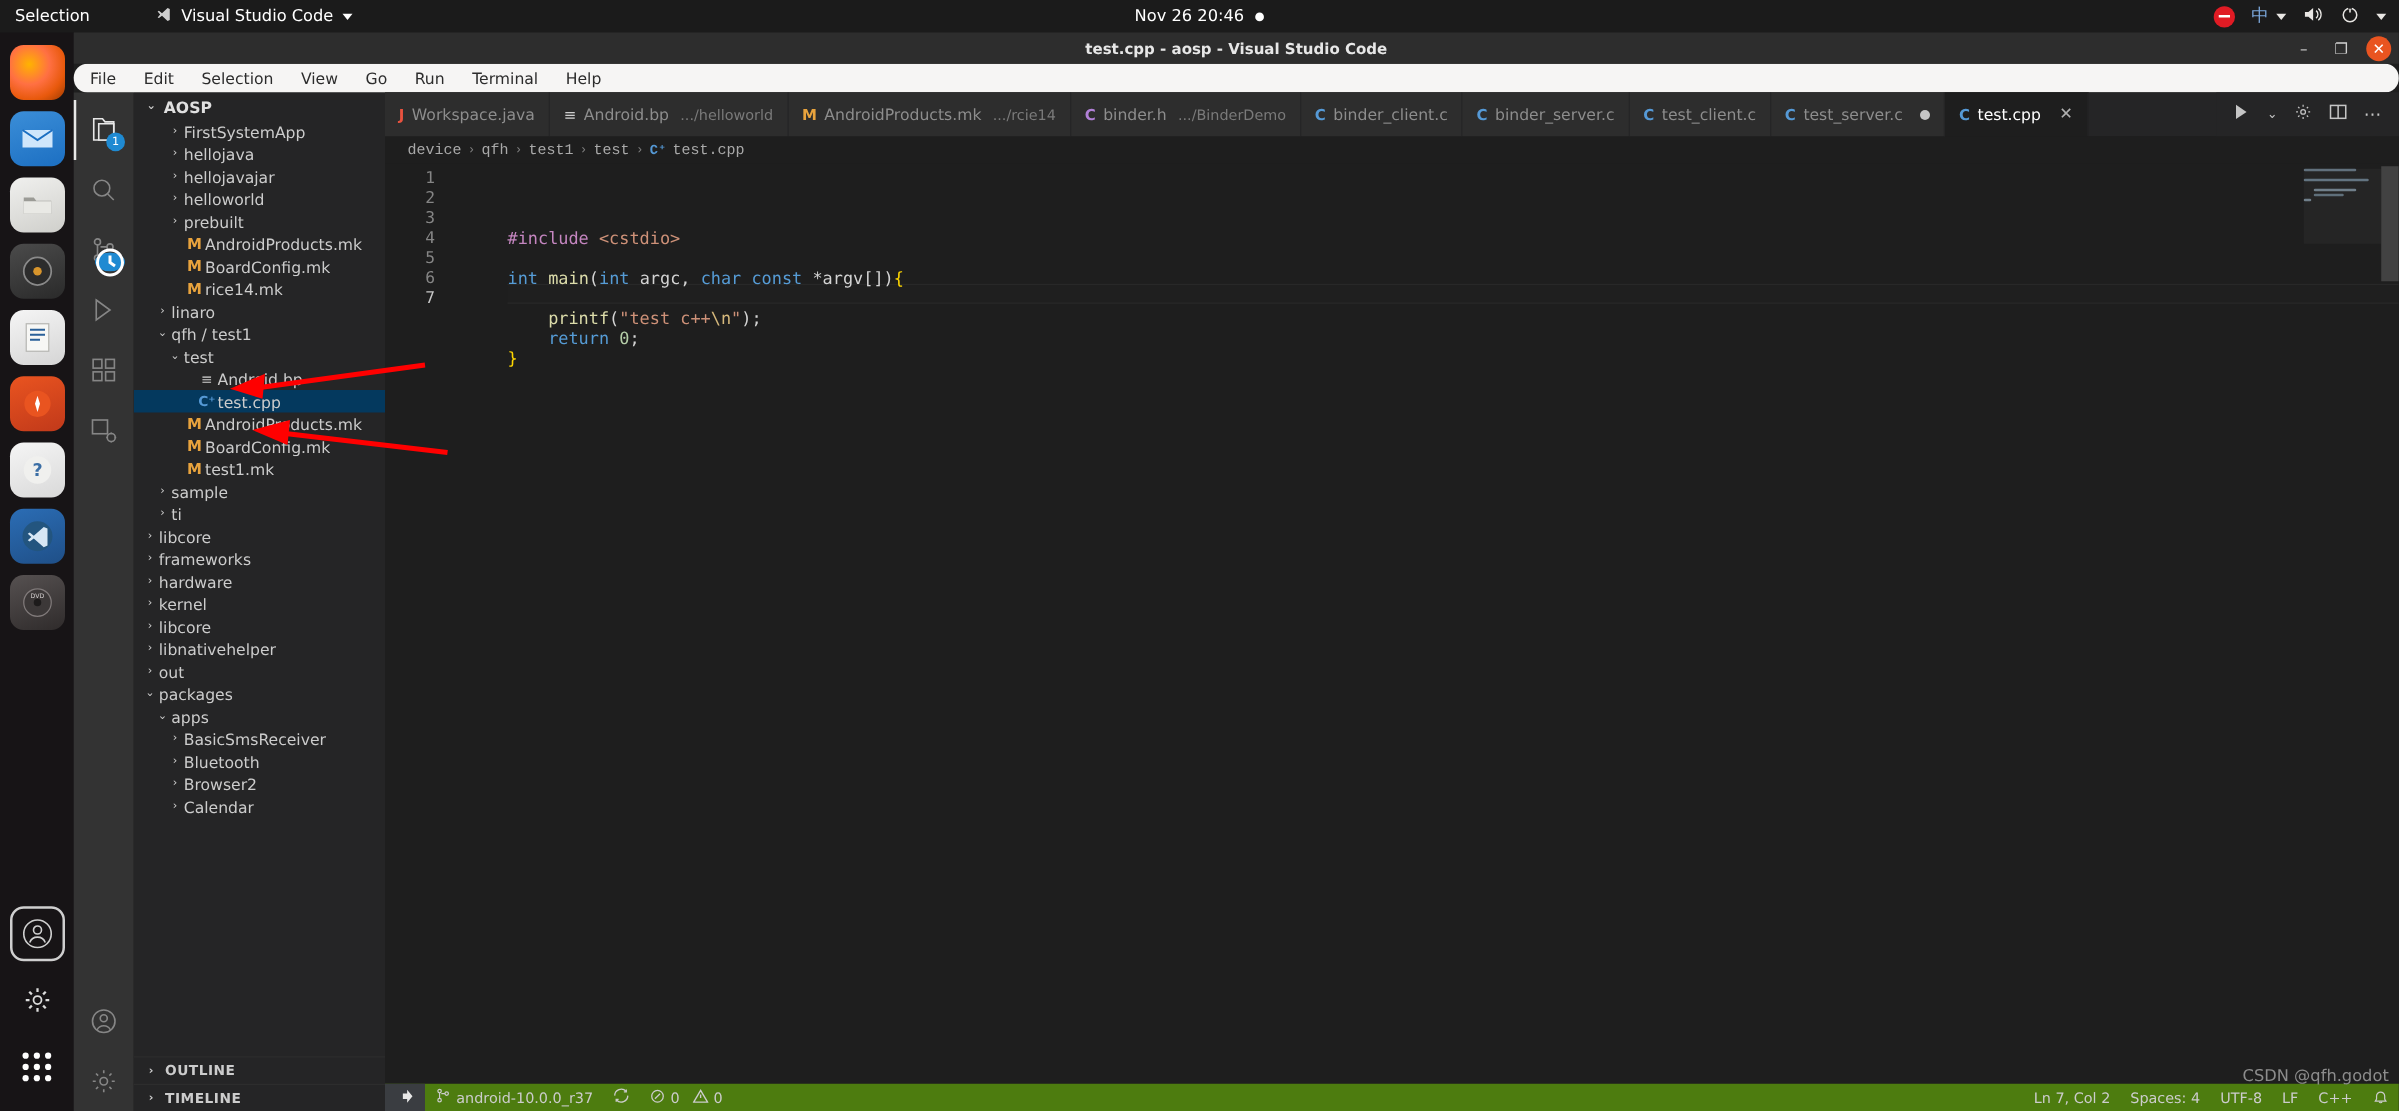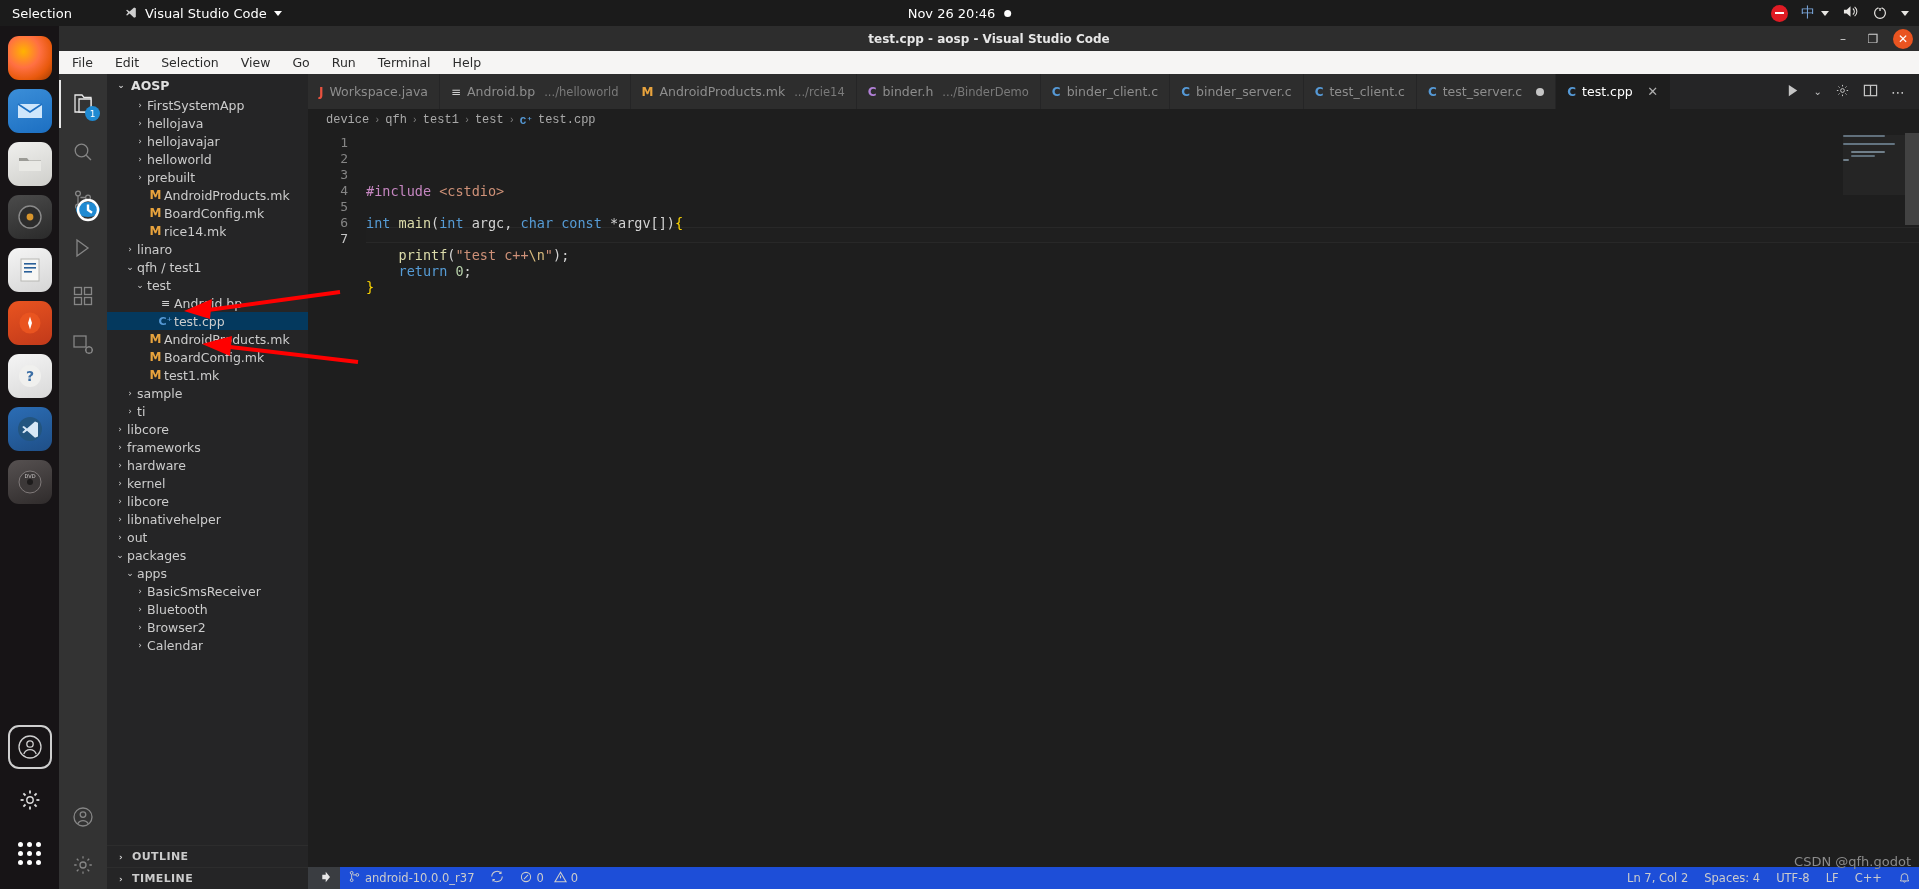--- a/index.html
+++ b/index.html
@@ -76,21 +76,21 @@
   }
   #title-text { font-weight: bold; color:#e7e7e7; }
   #win-buttons { position: absolute; right: 6px; display: flex; align-items: center; gap: 10px; }
   .wbtn { width: 20px; height: 20px; border-radius: 50%; display:flex; align-items:center; justify-content:center;
           color:#cfcfcf; font-size: 12px; }
   .wbtn.close { background: #e95420; color: #fff; }
 
   #menubar {
     height: 23px; background: #f6f5f4; color: #2c2c2c;
     display: flex; align-items: center; padding-left: 13px; gap: 22px;
-    font-size: 12.5px; flex: none;
+    font-size: 12.5px; flex: none; border-radius: 11px;
   }
   .menu-item { cursor: default; }
 
   #body-row { flex: 1 1 auto; display: flex; min-height: 0; }
 
   
   #activitybar {
     width: 48px; background: #333333; display: flex; flex-direction: column; align-items: center;
     padding-top: 6px; flex: none;
   }
@@ -184,21 +184,21 @@
 
   #editor { flex: 1 1 auto; display: flex; position: relative; min-height: 0; overflow: hidden; }
   #gutter {
     width: 58px; flex: none; text-align: right; padding-right: 18px; padding-top: 4px;
     color: #858585; font-family: "DejaVu Sans Mono", "Liberation Mono", monospace; font-size: 13px; line-height: 16px;
   }
   #gutter .gl.cur { color: #c6c6c6; }
   #code {
     flex: 1 1 auto; padding-top: 4px; position: relative;
     font-family: "DejaVu Sans Mono", "Liberation Mono", monospace; font-size: 13.5px; line-height: 16px;
-    color: #d4d4d4; white-space: pre;
+    color: #d4d4d4; white-space: pre; margin-left: 40px;
   }
   .cur-line-hl {
     position: absolute; left: 0; right: 0; height: 16px;
     border-top: 1px solid #282828; border-bottom: 1px solid #282828; background: #1f1f1f;
   }
   .tok-pre { color: #c586c0; }
   .tok-inc { color: #ce9178; }
   .tok-kw  { color: #569cd6; }
   .tok-fn  { color: #dcdcaa; }
   .tok-num { color: #b5cea8; }
@@ -212,21 +212,21 @@
   }
   .mm-line { height: 2px; margin-bottom: 2px; border-radius: 1px; }
   #mm-slider {
     position: absolute; right: 0; top: 0; width: 62px; height: 60px; background: rgba(255,255,255,0.035);
   }
   #vscroll {
     position: absolute; right: 0; top: 2px; width: 14px; height: 92px; background: rgba(121,121,121,0.4);
   }
 
   #statusbar {
-    height: 22px; background: #1d4ed8; display: flex; align-items: center;
+    height: 22px; background: #4d7c0f; display: flex; align-items: center;
     color: #cccccc; font-size: 11.5px; flex: none;
   }
   .sb-left { display: flex; align-items: center; }
   .sb-right { margin-left: auto; display: flex; align-items: center; }
   .sb-cell { padding: 0 8px; display: flex; align-items: center; gap: 4px; height: 22px; }
   .sb-remote { background: #3a3d41; padding: 0 9px; color: #e7e7e7; }
   #watermark {
     position: absolute; right: 8px; bottom: 20px; color: #8c8c8c; font-size: 13px;
     font-family: "DejaVu Sans", sans-serif;
   }

